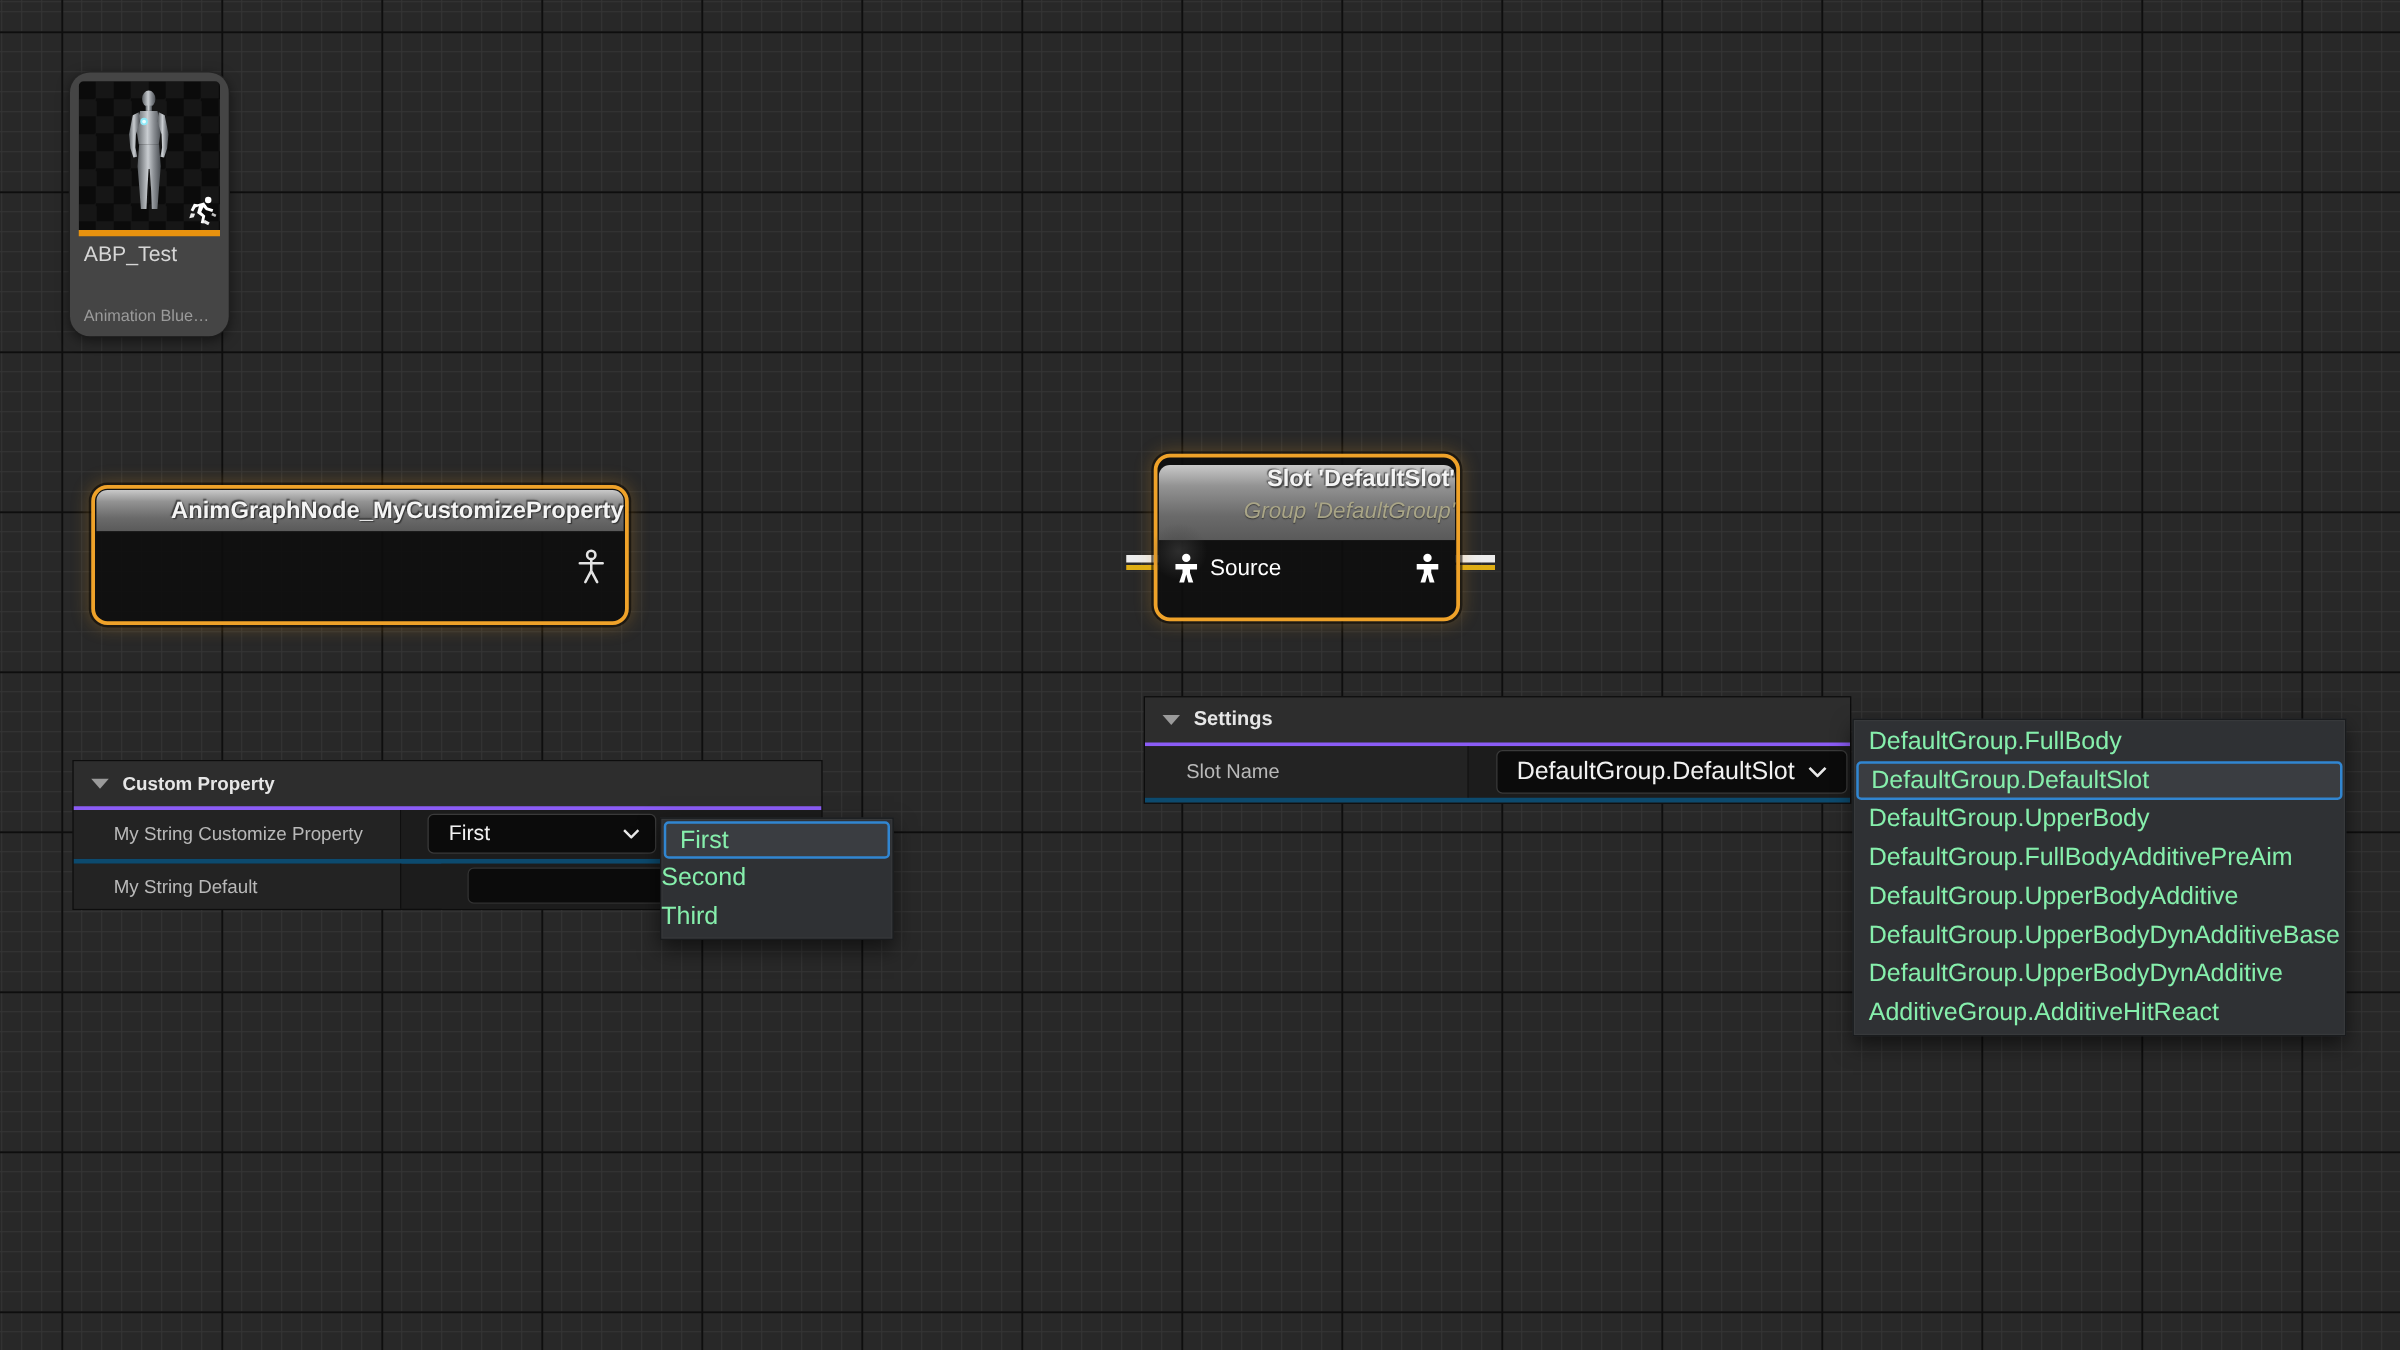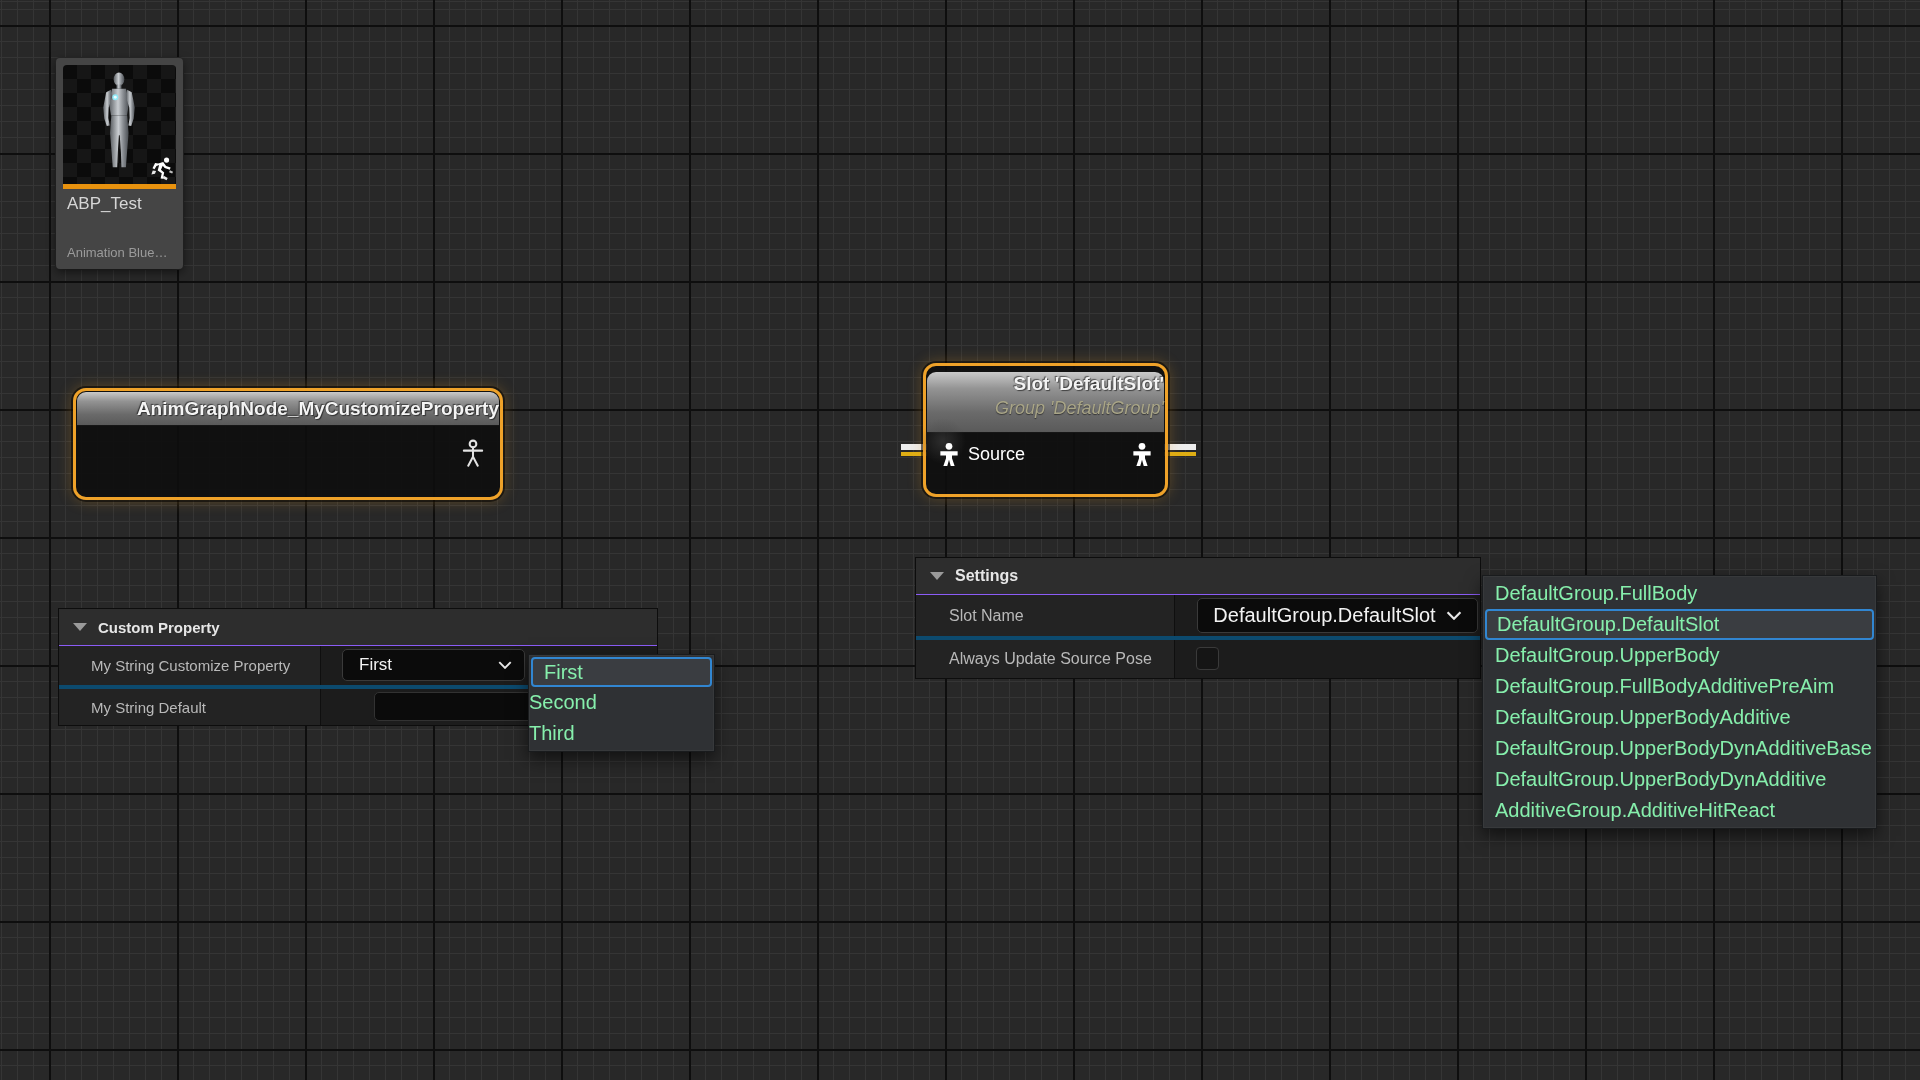--- a/index.html
+++ b/index.html
@@ -10,21 +10,21 @@
     background-image:
       repeating-linear-gradient(to right,#0e0e0e 0 2px,transparent 2px 128px),
       repeating-linear-gradient(to bottom,#0e0e0e 0 2px,transparent 2px 128px),
       repeating-linear-gradient(to right,#353535 0 1px,transparent 1px 16px),
       repeating-linear-gradient(to bottom,#353535 0 1px,transparent 1px 16px);
     background-position:49px 0,0 25px,1px 0,0 9px;
   }
   .abs{position:absolute;}
 
   
-  .asset-card{left:56px;top:58px;width:127px;height:211px;background:#454545;border-radius:4px;
+  .asset-card{left:56px;top:58px;width:127px;height:211px;background:#454545;border-radius:16px;
     box-shadow:0 3px 10px rgba(0,0,0,.55),0 0 0 1px #2a2a2a;z-index:6;}
   .asset-thumb{left:7px;top:7px;width:113px;height:119px;border-radius:4px 4px 0 0;overflow:hidden;
     background-color:#0c0c0c;
     background-image:conic-gradient(#161616 25%,#0b0b0b 0 50%,#161616 0 75%,#0b0b0b 0);
     background-size:28px 28px;}
   .asset-thumb svg.mannequin{position:absolute;left:24px;bottom:2px;}
   .asset-runner{position:absolute;right:1px;bottom:2px;}
   .asset-accent{left:7px;top:126px;width:113px;height:5px;}
   .asset-title{left:11px;top:136px;font-size:17px;color:#d6d6d6;}
   .asset-subtitle{left:11px;top:187px;font-size:13px;color:#9b9b9b;}
@@ -49,21 +49,21 @@
   .pin-in{left:13px;top:6px;}
   .pin-out{right:13px;top:6px;}
   .pin-glow{position:absolute;left:-6px;top:52px;width:46px;height:46px;border-radius:50%;
     background:radial-gradient(circle,rgba(70,70,70,.55) 0%,rgba(70,70,70,0) 70%);}
   .wire{z-index:4;}
   .wire.white{background:#ededed;height:6px;}
   .wire.yellow{background:#dfae14;height:4px;}
 
   
   .dpanel{background:#1c1c1c;border:1px solid #0d0d0d;z-index:10;box-sizing:border-box;}
-  .dheader{position:relative;background:#2d2d2d;border-bottom:1px solid #8b5cf6;display:flex;align-items:center;}
+  .dheader{position:relative;background:#2d2d2d;border-bottom:3px solid #8b5cf6;display:flex;align-items:center;}
   .tri{width:0;height:0;border-left:7px solid transparent;border-right:7px solid transparent;border-top:8px solid #9a9a9a;margin:0 11px 0 14px;}
   .dheader-label{font-weight:bold;color:#e6e6e6;}
   .drow{position:relative;display:flex;border-bottom:4px solid #0c4a6e;}
   .dlabel{background:#232323;border-right:1px solid #0f0f0f;color:#b9b9b9;display:flex;align-items:center;box-sizing:border-box;}
   .dvalue{position:relative;background:#1c1c1c;flex:1;}
   .combo{position:absolute;background:#0b0b0b;border:1px solid #3a3a3a;border-radius:5px;color:#f2f2f2;
     display:flex;align-items:center;box-sizing:border-box;cursor:pointer;}
   .combo .chev{margin-left:auto;display:flex;}
   .txtfield{position:absolute;background:#0b0b0b;border:1px solid #323232;border-radius:5px;color:#e8e8e8;
     box-sizing:border-box;font-size:15px;padding:0 8px;outline:none;font-family:"Liberation Sans",sans-serif;}
@@ -218,26 +218,20 @@
         <div class="combo" style="left:22px;top:3px;width:281px;height:35px;padding:0 14px;font-size:20px;justify-content:center;">
           <span>DefaultGroup.DefaultSlot</span>
           <span class="chev" style="margin-left:10px;">
             <svg width="16" height="9" viewBox="0 0 12 7" fill="none" stroke="#e8e8e8" stroke-width="1.7">
                 <path d="M1 1l5 5 5-5"></path>
               </svg>
           </span>
         </div>
       </div>
     </div>
-    <div class="drow row2" style="border-bottom:none;">
-      <div class="dlabel">Always Update Source Pose</div>
-      <div class="dvalue">
-        <div class="checkbox" style="left:21px;top:7px;"></div>
-      </div>
-    </div>
   </div>
 
   <div class="abs popup slot-popup">
     <div class="popup-item">DefaultGroup.FullBody</div>
     <div class="popup-item sel">DefaultGroup.DefaultSlot</div>
     <div class="popup-item">DefaultGroup.UpperBody</div>
     <div class="popup-item">DefaultGroup.FullBodyAdditivePreAim</div>
     <div class="popup-item">DefaultGroup.UpperBodyAdditive</div>
     <div class="popup-item">DefaultGroup.UpperBodyDynAdditiveBase</div>
     <div class="popup-item">DefaultGroup.UpperBodyDynAdditive</div>

